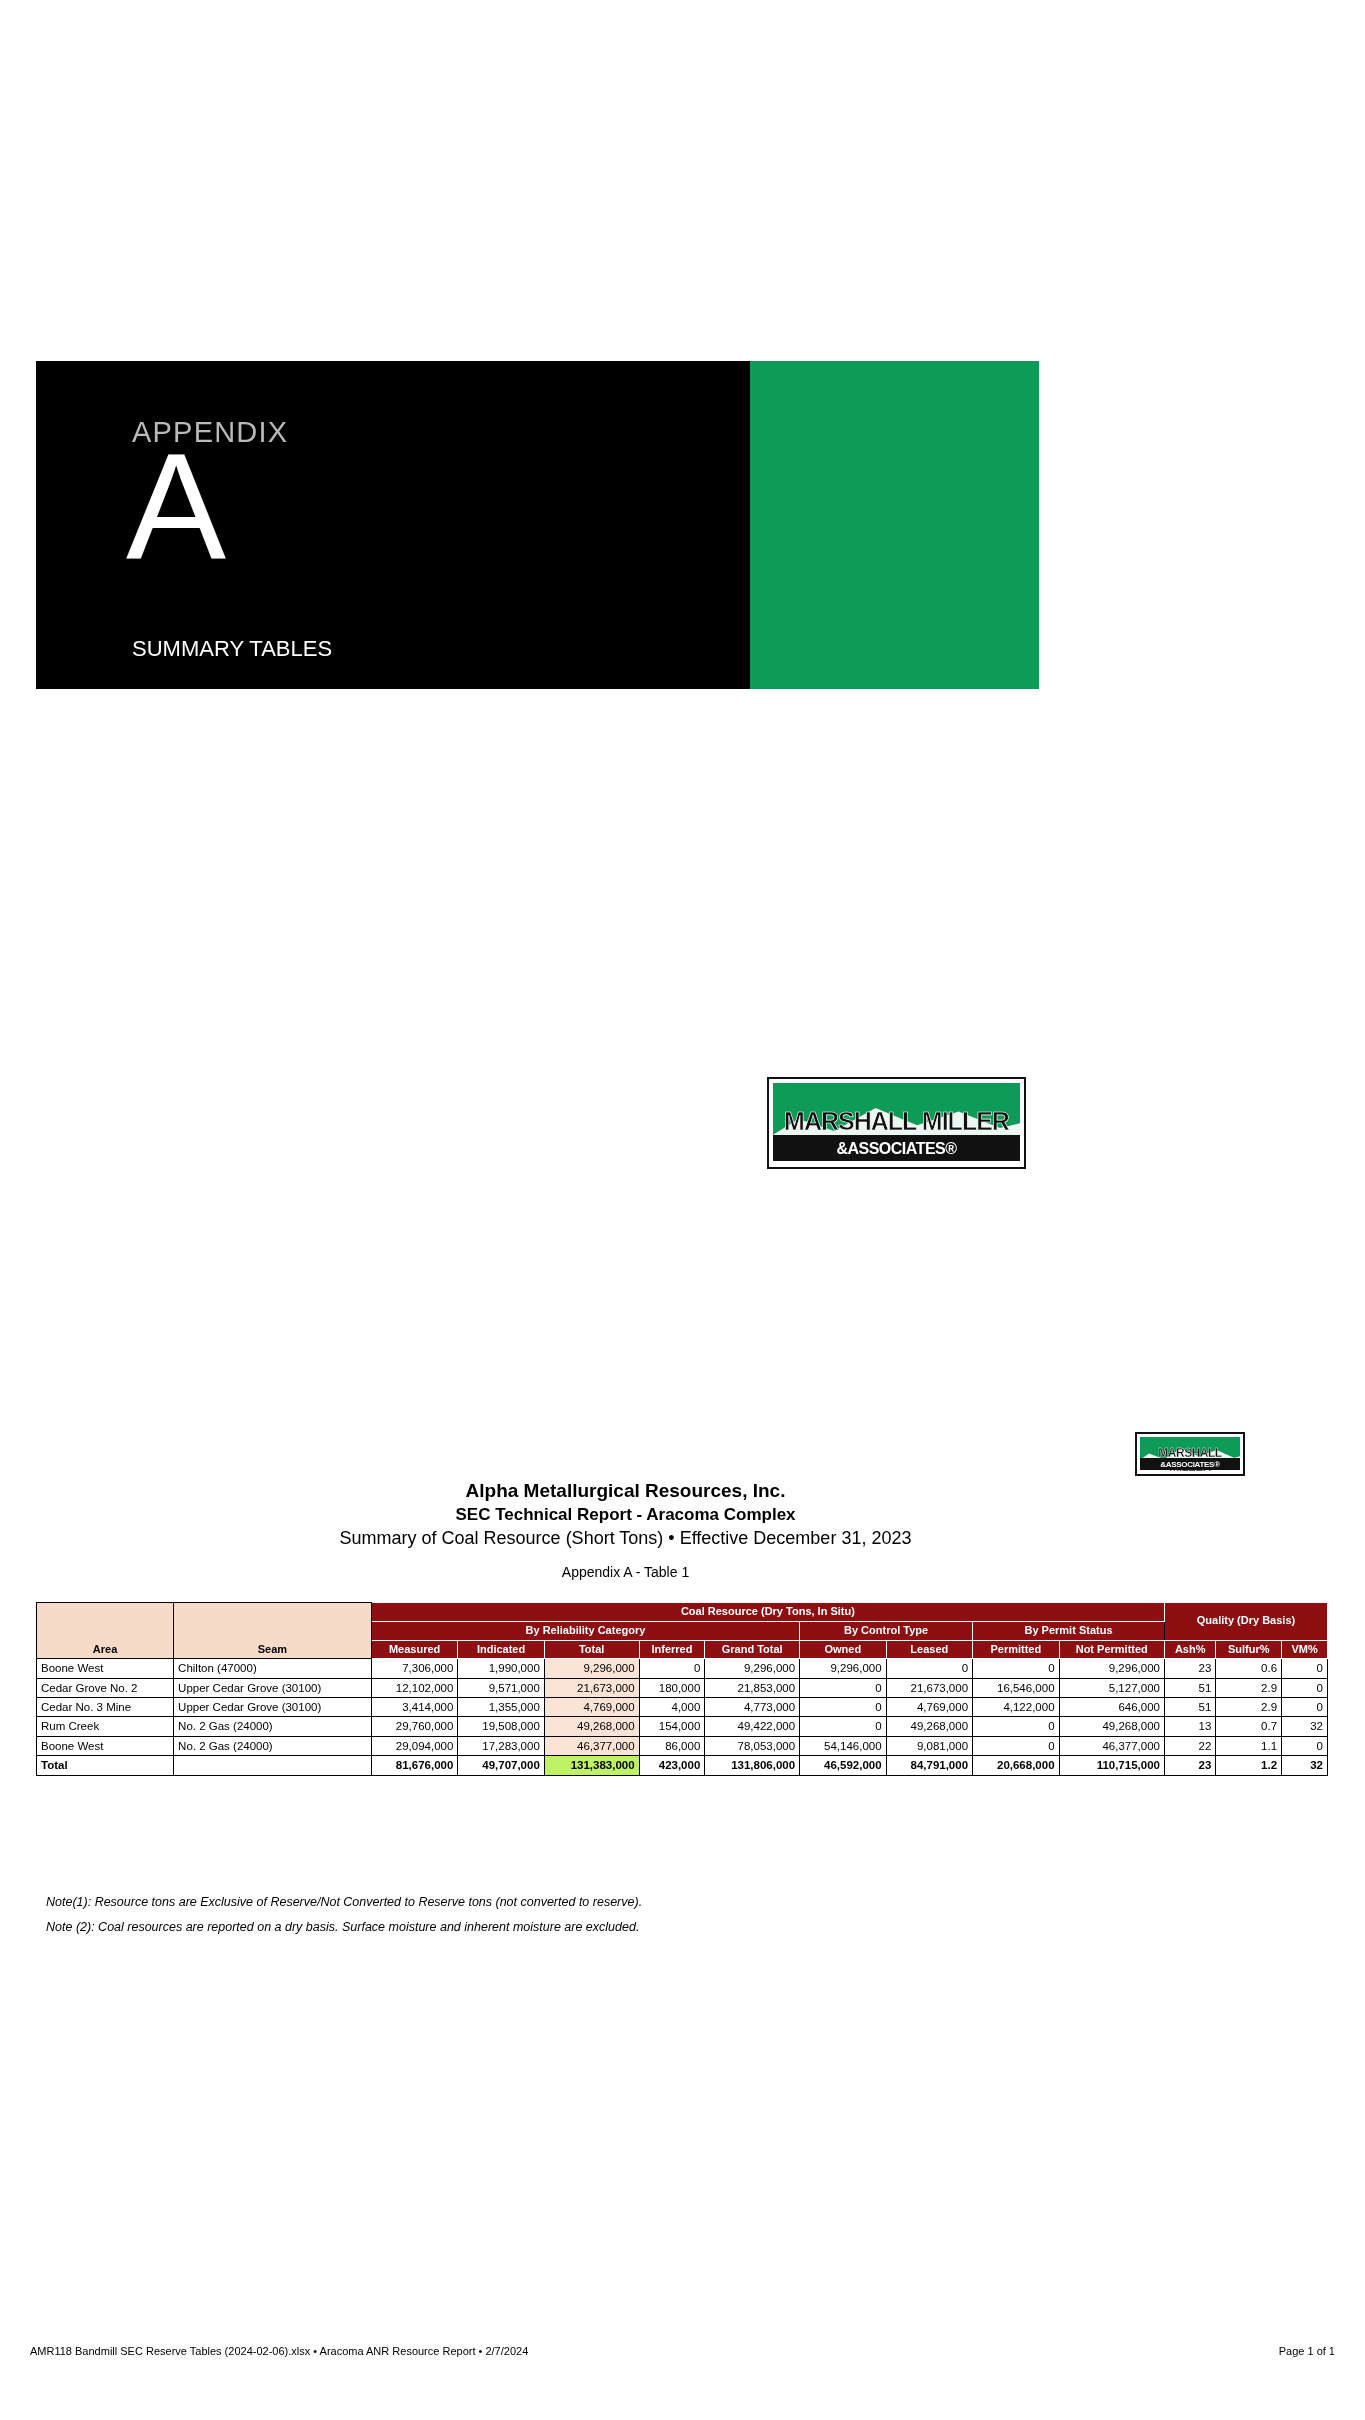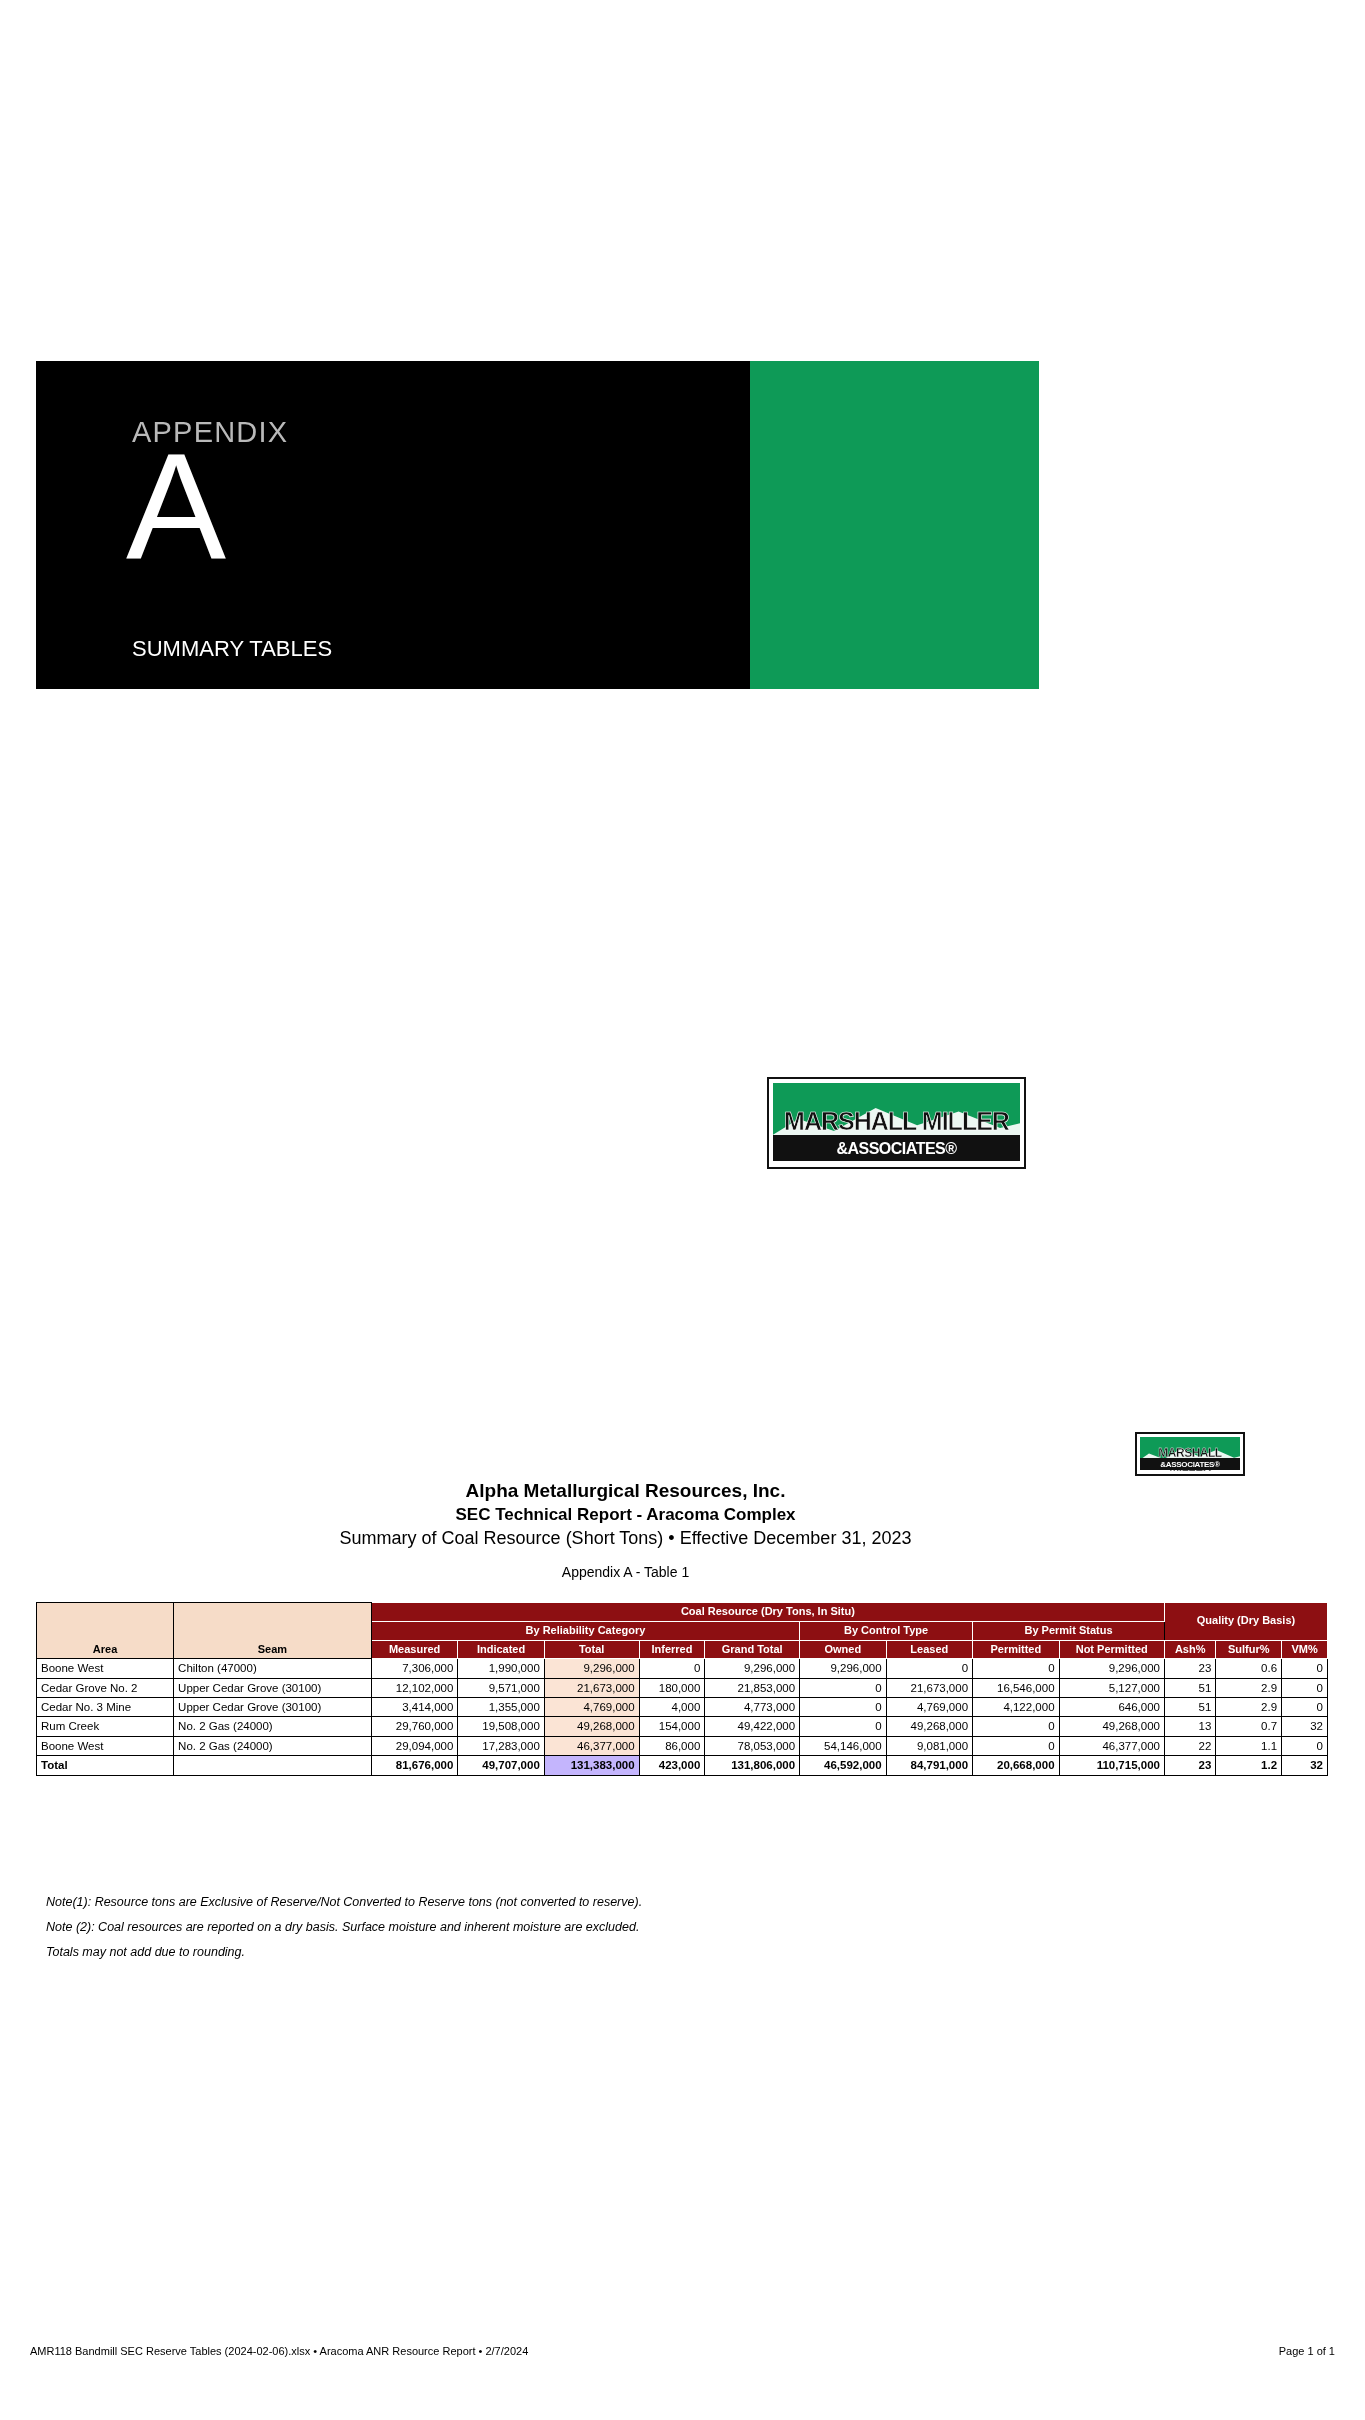--- a/index.html
+++ b/index.html
@@ -239,21 +239,21 @@
     text-align: left;
   }
   #resource-table tbody td.total-col {
     background: #fbe4d5;
   }
   #resource-table tbody tr.total-row td {
     font-weight: bold;
     border-top: 1.5px solid #000000;
   }
   #resource-table tbody tr.total-row td.total-col {
-    background: #c4b5fd;
+    background: #bef264;
   }
 
   
   #notes {
     position: absolute;
     left: 46px;
     top: 1890px;
     font-size: 12.5px;
     font-style: italic;
     line-height: 2.0;
@@ -433,17 +433,16 @@
         <td>23</td>
         <td>1.2</td>
         <td>32</td>
       </tr>
     </tbody>
 </table>
 
 <div id="notes">
   <div>Note(1):  Resource tons are Exclusive of Reserve/Not Converted to Reserve tons (not converted to reserve).</div>
   <div>Note (2):  Coal resources are reported on a dry basis.  Surface moisture and inherent moisture are excluded.</div>
-  <div>Totals may not add due to rounding.</div>
 </div>
 
 <div id="footer-left">AMR118 Bandmill SEC Reserve Tables (2024-02-06).xlsx • Aracoma ANR Resource Report • 2/7/2024</div>
 <div id="footer-right">Page 1 of 1</div>
 
 </body></html>

